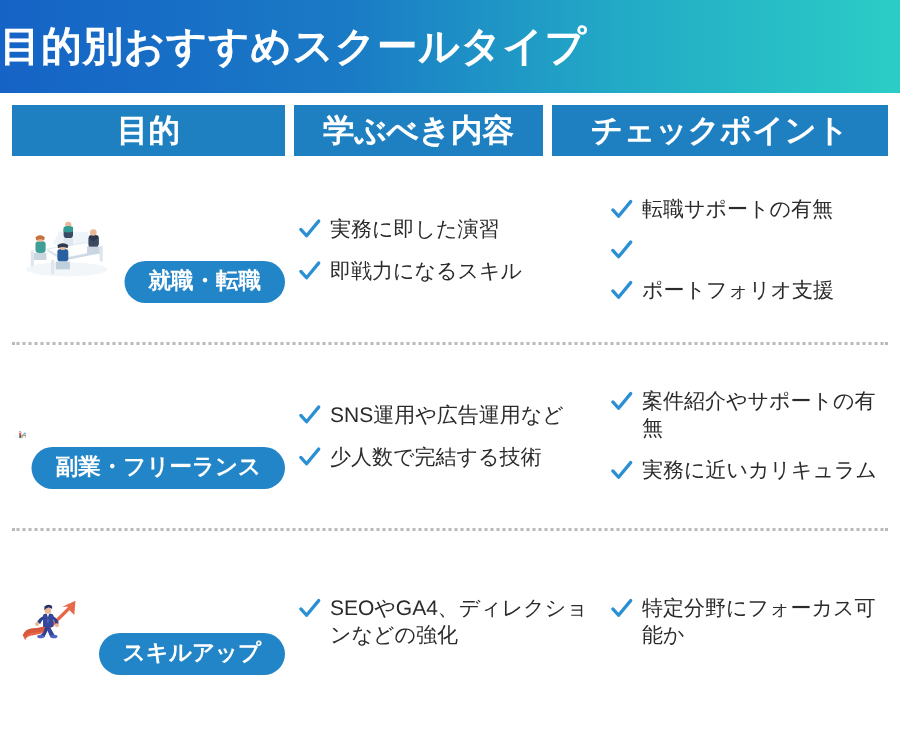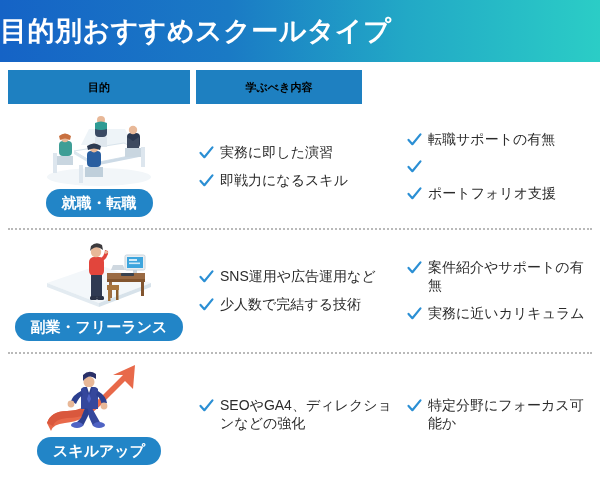--- a/index.html
+++ b/index.html
@@ -27,22 +27,22 @@
 
   
   .col-headers {
     display: flex;
     margin: 8px 8px 0 8px;
     gap: 6px;
     height: 34px;
   }
   .col-head {
     background: #1e80c1;
-    color: #000000;
-    font-size: 11px;
+    color: #ffffff;
+    font-size: 21px;
     font-weight: bold;
     display: flex; align-items: center; justify-content: center;
     white-space: nowrap;
   }
   .col-head.c1 { width: 182px; }
   .col-head.c2 { width: 166px; }
   .col-head.c3 { flex: 1; }
 
   
   .rows { padding: 0 8px; }
@@ -53,22 +53,22 @@
     position: relative;
   }
   .row + .row::before {
     content: "";
     position: absolute; left: 0; right: 0; top: 0;
     border-top: 2px dotted #b9b9b9;
   }
 
   .cell-cat {
     width: 182px;
-    display: flex; flex-direction: column;
-    align-items: center; justify-content: center;
+    display: flex; 
+    align-items: flex-end; justify-content: center;
     gap: 2px;
   }
   .illus { width: 140px; height: 72px; display:block; }
   .badge {
     background: #2285c7;
     color: #fff;
     font-size: 15px;
     font-weight: bold;
     border-radius: 16px;
     padding: 6px 16px;
@@ -103,20 +103,21 @@
 
 <div class="page">
 
   <div class="banner">
     <div class="banner-title">目的別おすすめスクールタイプ</div>
   </div>
 
   <div class="col-headers">
     <div class="col-head c1">目的</div>
     <div class="col-head c2">学ぶべき内容</div>
+    <div class="col-head c3">チェックポイント</div>
   </div>
 
   <div class="rows">
 
     <div class="row">
       <div class="cell-cat">
         <svg class="illus" viewBox="0 0 140 72">
           <ellipse cx="70" cy="62" rx="52" ry="9" fill="#f2f6f9"></ellipse>
           <polygon points="60,14 96,14 104,30 52,30" fill="#eef4f8"></polygon>
           <polygon points="45,36 95,28 115,38 65,48" fill="#ffffff" stroke="#d9e4ec" stroke-width="1"></polygon>

